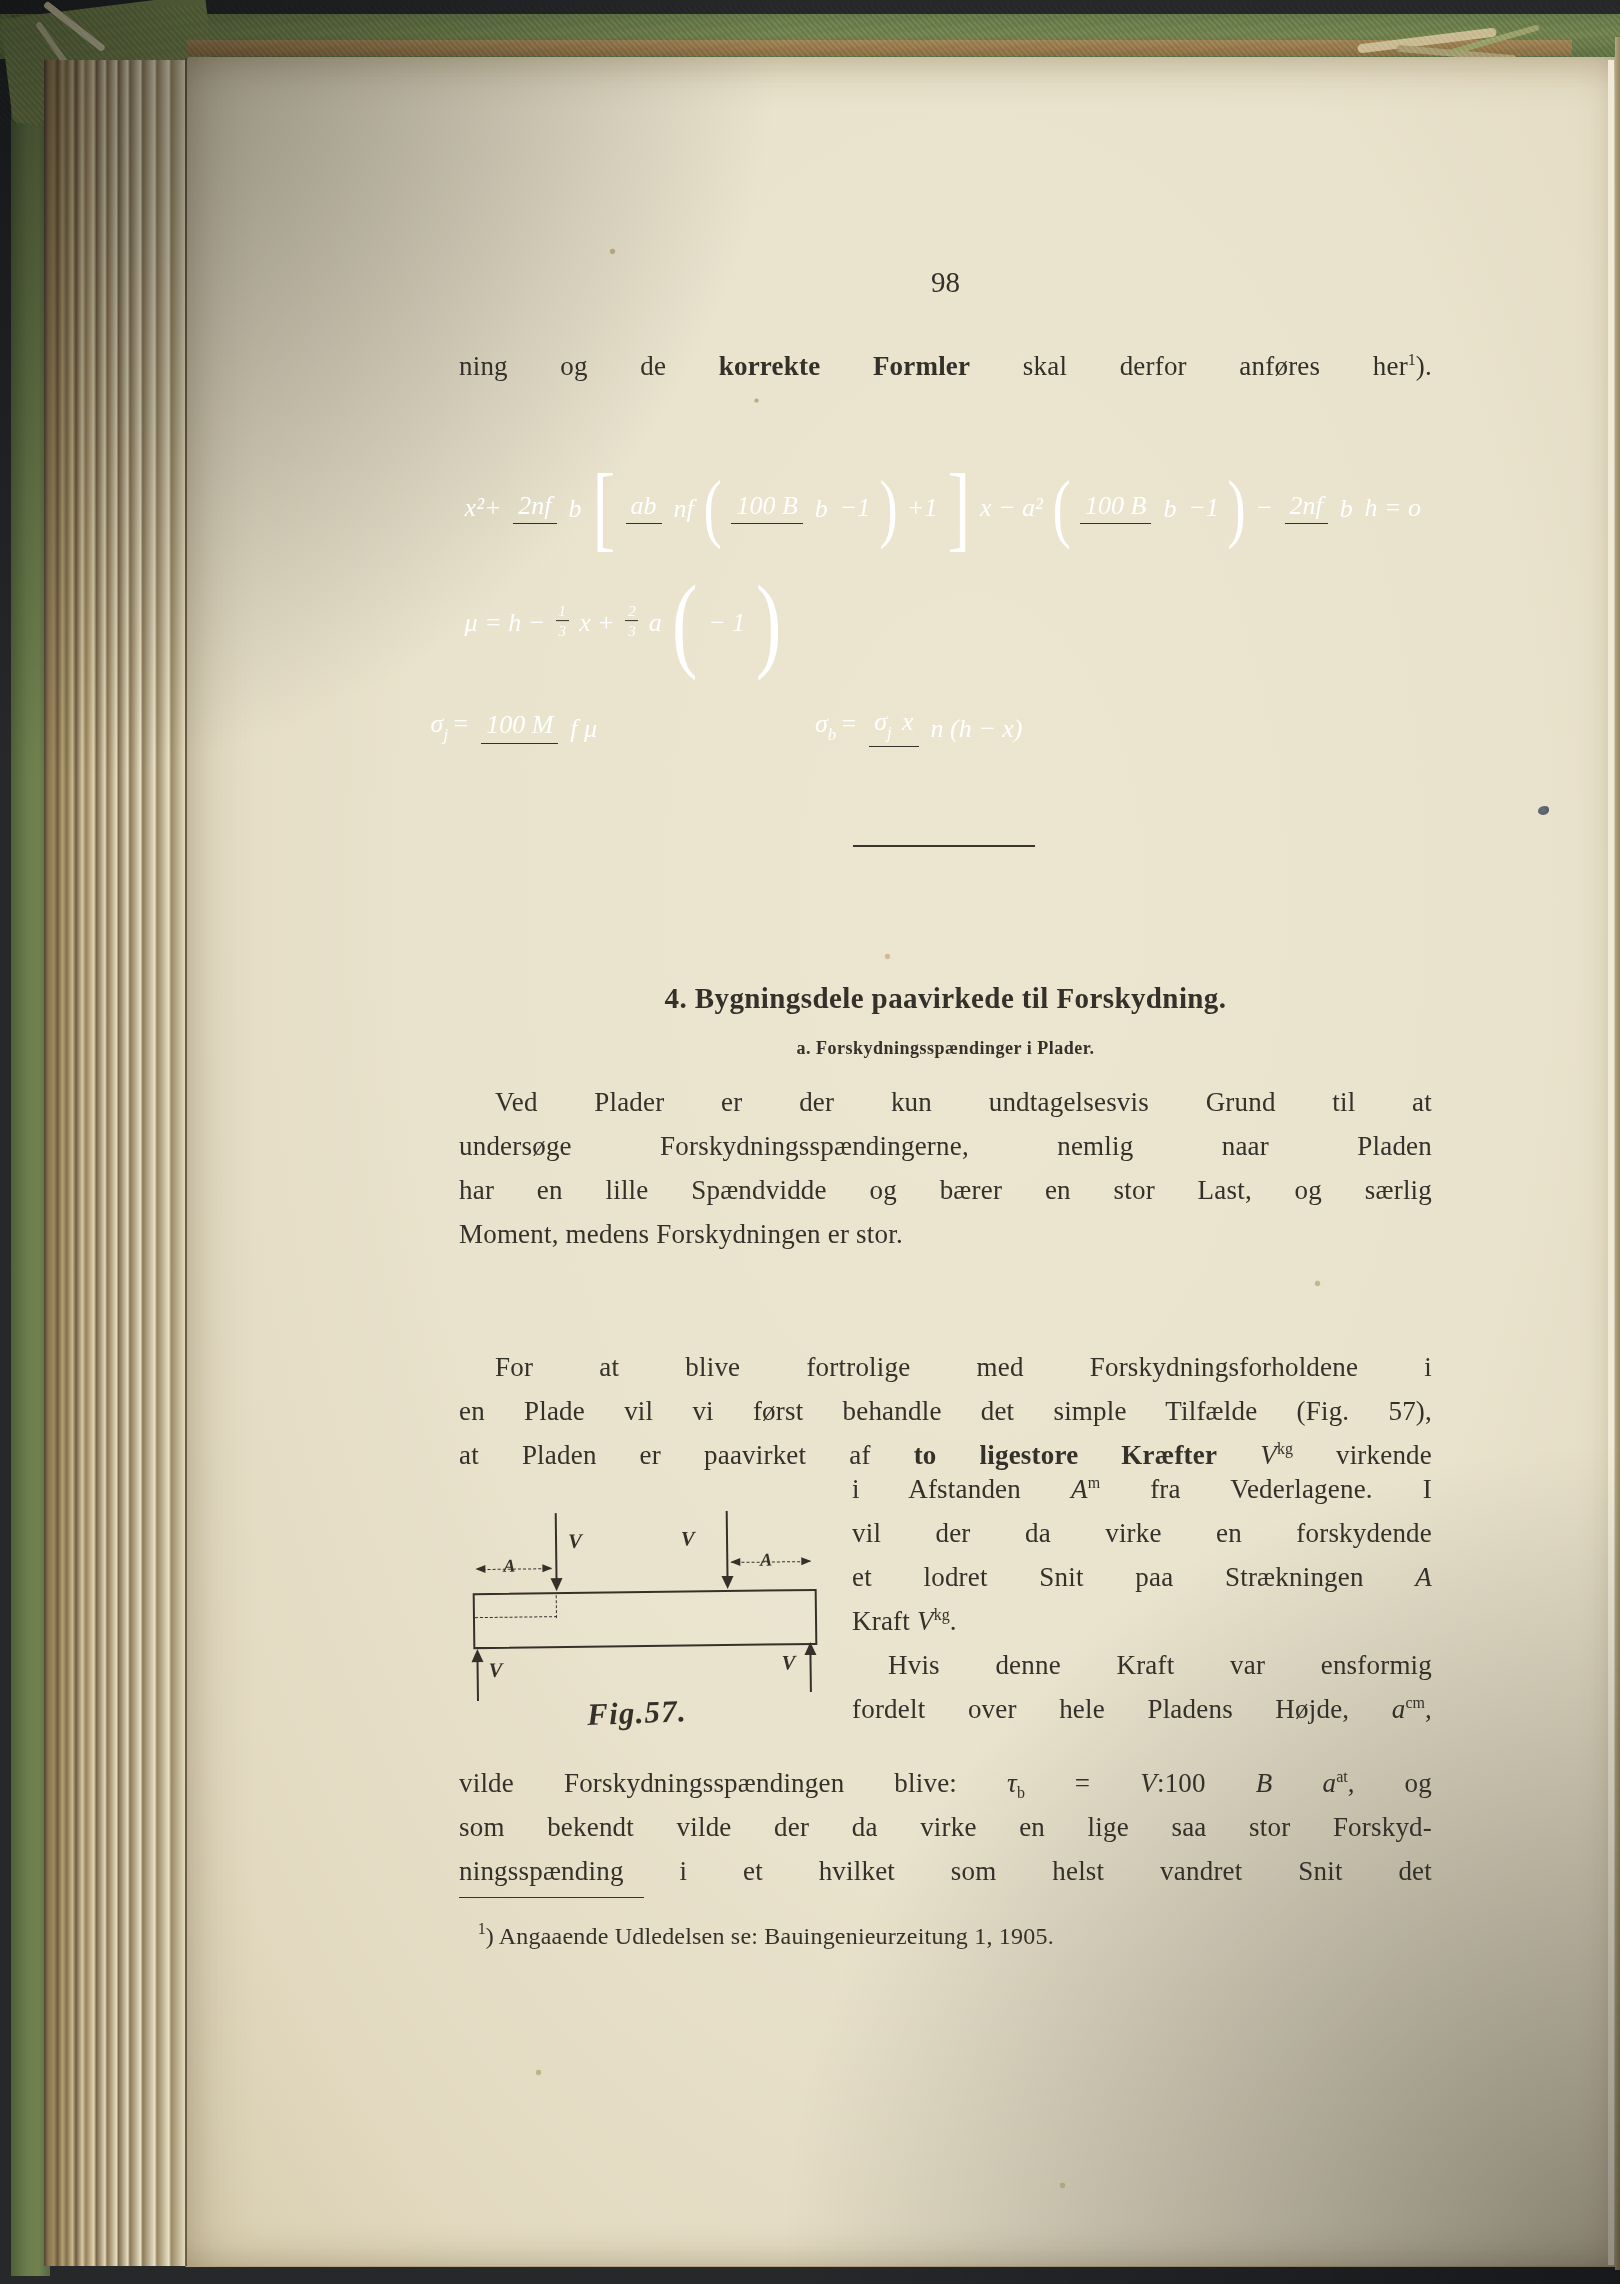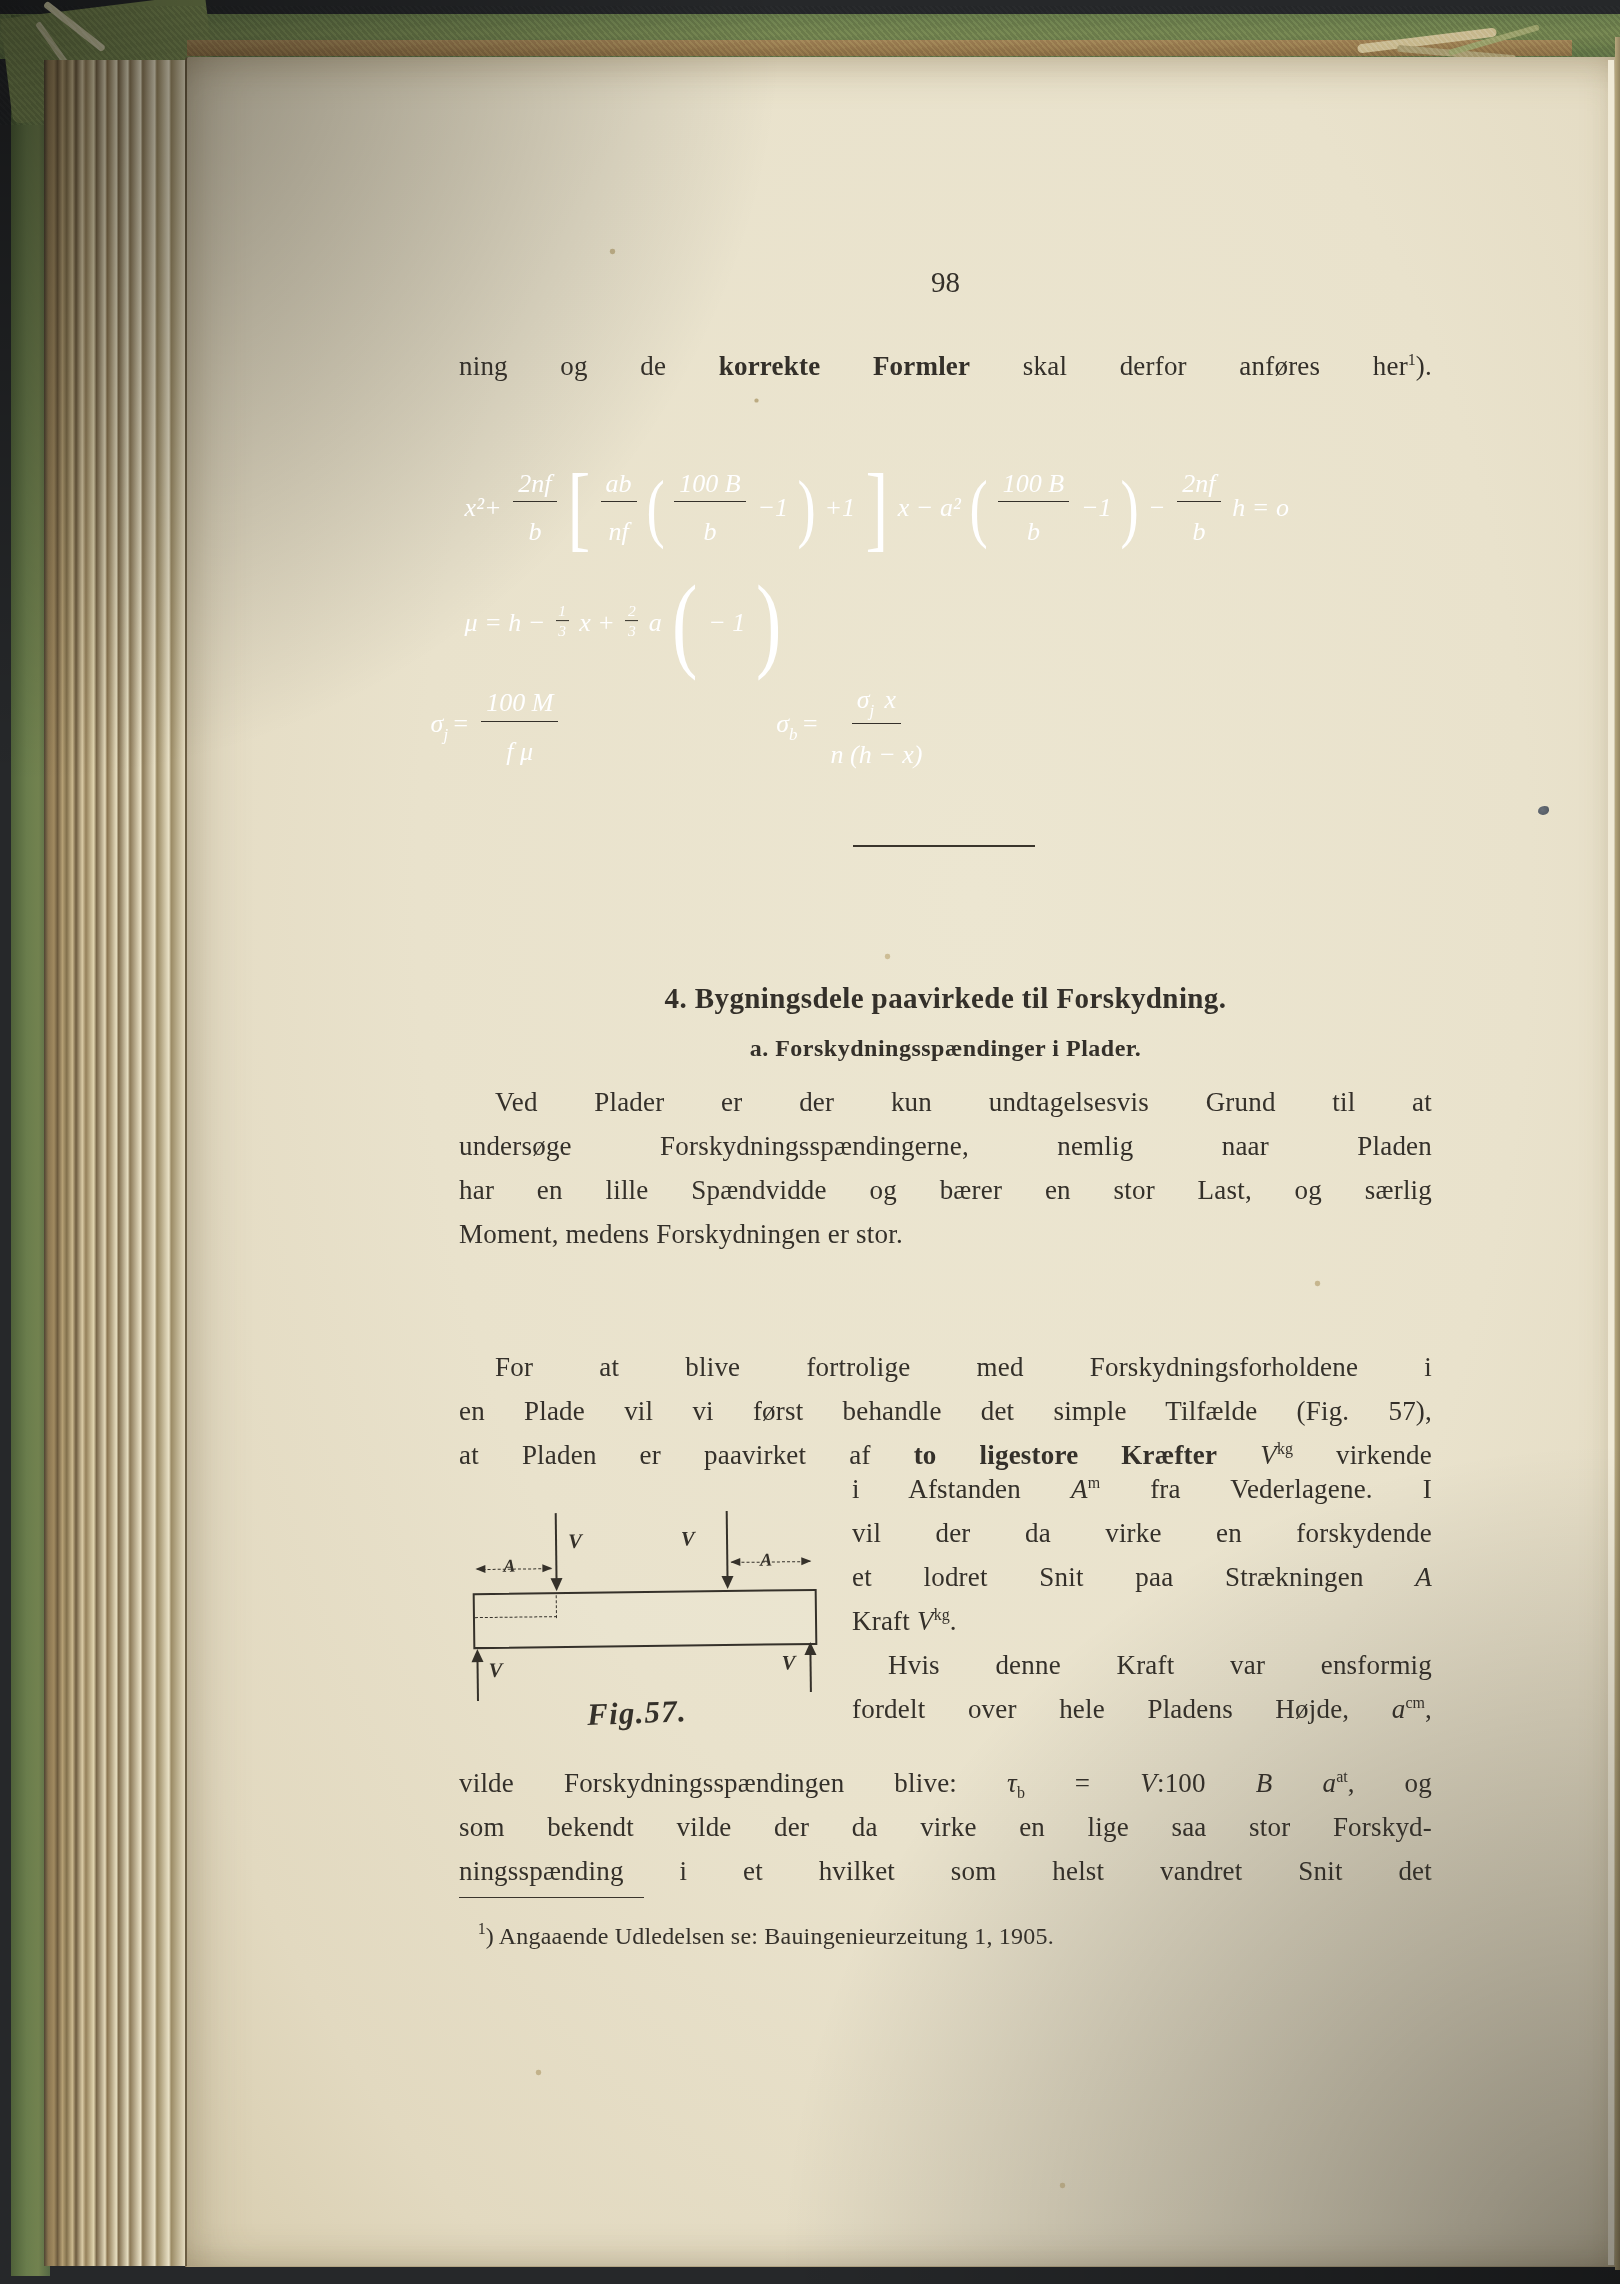--- a/index.html
+++ b/index.html
@@ -71,41 +71,41 @@
   .ln{display:block;height:44px;line-height:44px;font-size:27px;letter-spacing:0.2px;overflow:hidden;white-space:nowrap;}
   .j{text-align:justify;white-space:normal;}
   .j::after{content:"";display:inline-block;width:100%;height:0;}
   .ind{text-indent:36px;}
   .b{font-weight:bold;}
   .v{font-style:italic;}
   sup.s{font-size:16px;vertical-align:10px;line-height:0;letter-spacing:0;}
   sub.s{font-size:16px;vertical-align:-5.6px;line-height:0;letter-spacing:0;}
   .pageno{top:265px;height:35px;line-height:35px;font-size:29px;text-align:center;}
   .h1{top:979px;height:39px;line-height:39px;font-size:29px;font-weight:bold;text-align:center;letter-spacing:0.4px;}
-  .h2{top:1031px;height:35px;line-height:35px;font-size:24px;font-weight:bold;text-align:center;letter-spacing:0.5px;}
+  .h2{top:1031px;height:35px;line-height:35px;font-size:18px;font-weight:bold;text-align:center;letter-spacing:0.5px;}
   .introline1{top:344px;}
   .introline2{top:390px;}
   .para1{top:1080px;}
   .para2{top:1345px;}
   .rightcol{left:852px;width:580px;top:1467px;}
   .rightcol .ln{height:44px;line-height:44px;}
   .para3{top:1761px;}
   .divider{position:absolute;left:853px;top:845px;width:182px;border-top:2.5px solid #3a352c;}
   .fnrule{position:absolute;left:459px;top:1897px;width:185px;border-top:1.9px solid #3a352c;box-shadow:0 1.9px 0 -0.6px rgba(58,53,44,.4);}
   .footnote{top:1917px;}
   .footnote .ln{font-size:24px;height:39px;line-height:39px;text-indent:18.7px;}
 
   
   .fm{position:absolute;left:459px;width:973px;display:flex;align-items:center;justify-content:flex-start;
       font-style:italic;font-size:26px;color:#ffffff;}
   .fm1{top:450px;height:115px;}
   .fm2{top:565px;height:115px;}
   .fm3{top:680px;height:94px;gap:206px;transform:translateX(-34px);}
   .fm .tk{margin:0 5.6px;white-space:pre;}
-  .frac{display:inline-flex;flex-direction:column;align-items:center;margin:0 6.2px;line-height:1.12;gap:12px;}
+  .frac{display:inline-flex;align-items:center;margin:0 6.2px;line-height:1.12;gap:12px;}
   .frac .num{padding:0 5px 3.1px;border-bottom:1.9px solid #34302a;white-space:pre;}
   .frac .den{padding-top:3.1px;white-space:pre;}
   .sfrac{display:inline-flex;flex-direction:column;align-items:center;font-size:15.6px;line-height:1;margin:0 5px;transform:translateY(-1.9px);}
   .sfrac .num{border-bottom:1.2px solid #34302a;padding:0 2.5px 1.9px;}
   .sfrac .den{padding-top:1.9px;}
   .big{line-height:.9;font-style:normal;transform:scaleX(.72);display:inline-block;}
   .bk{font-size:95px;}
   .pr{font-size:76px;}
   .pr2{font-size:106px;}
   .fsub{font-size:17px;font-style:italic;vertical-align:-8px;margin-right:3.7px;}

